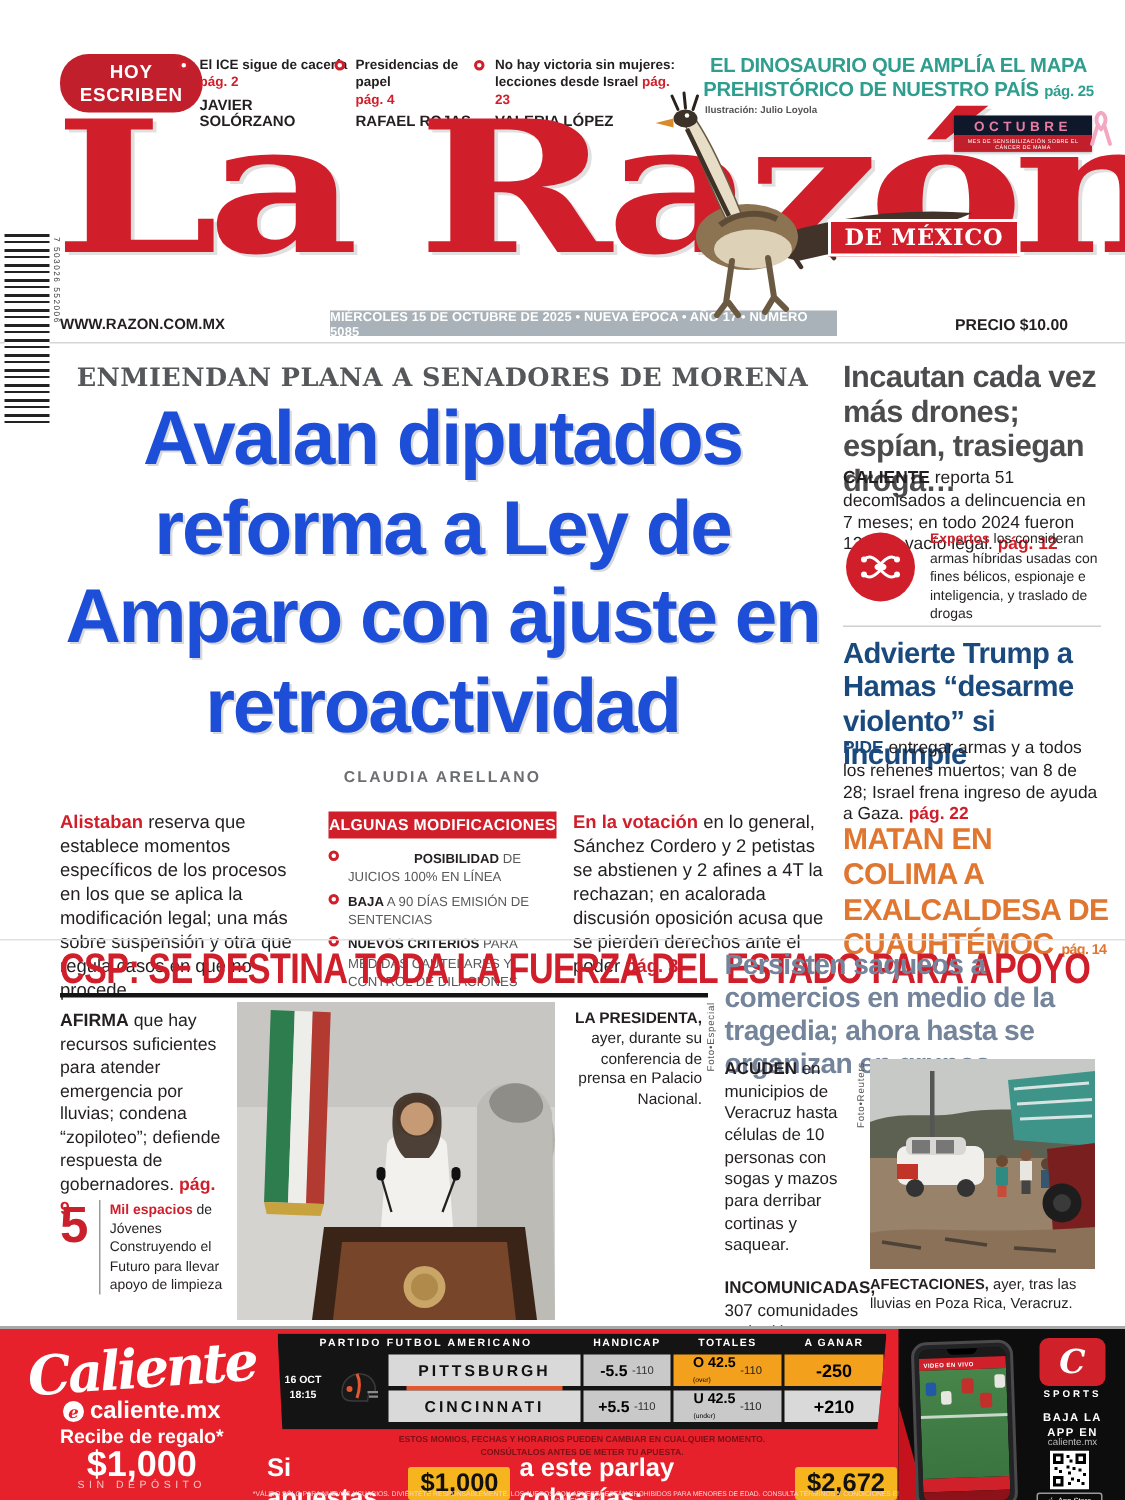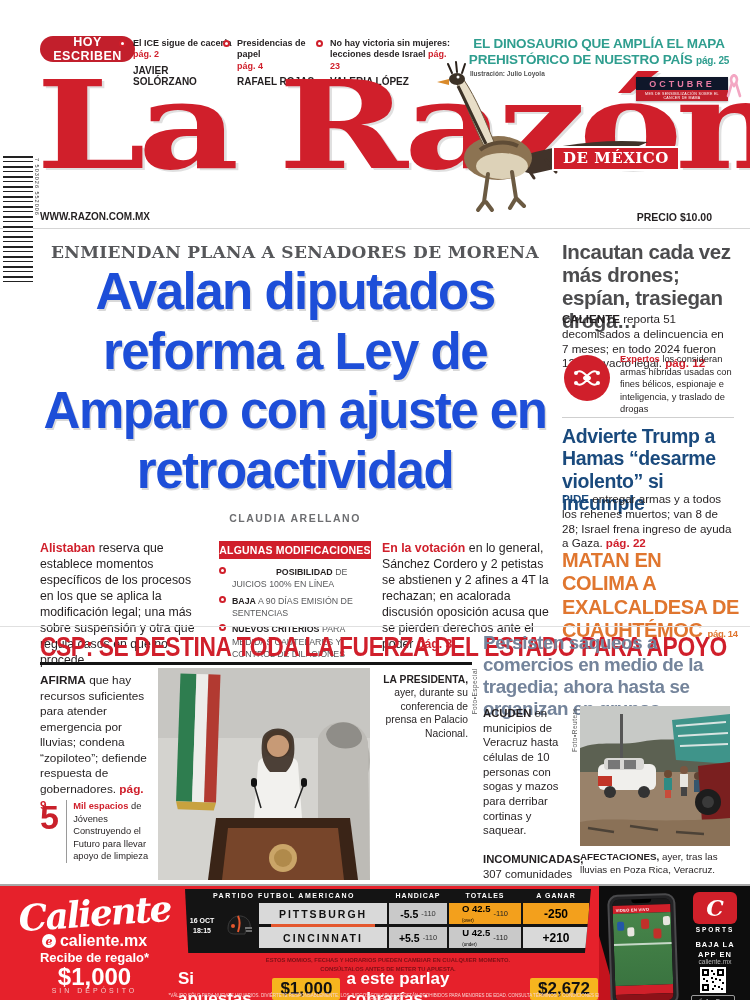--- a/index.html
+++ b/index.html
@@ -14,21 +14,21 @@
   .deck { font-size:12.3px; line-height:1.3; color:#231f20; }
   .vcredit { writing-mode:vertical-rl; transform:rotate(180deg); font-size:6.5px; color:#555; letter-spacing:.5px; }
   .cell { display:flex; align-items:center; justify-content:center; }
   .yellowbox { background:#f6b51e; color:#111; font-weight:bold; padding:1px 8px; border-radius:2px; }
 </style>
 </head>
 <body>
 
 <div id="page">
 
-  <div class="abs" style="left:40px; top:36px; width:95px; height:26px; background:#c21f2c; border-radius:19px; color:#fff; font-weight:bold; font-size:12.5px; line-height:1.15; display:flex; flex-direction:column; align-items:center; justify-content:center; letter-spacing:.5px;">
+  <div class="abs" style="left:40px; top:36px; width:95px; height:39px; background:#c21f2c; border-radius:19px; color:#fff; font-weight:bold; font-size:12.5px; line-height:1.15; display:flex; flex-direction:column; align-items:center; justify-content:center; letter-spacing:.5px;">
     <span>HOY</span>
     <span>ESCRIBEN</span>
   </div>
 
   <div class="abs" style="left:133px; top:38px; width:100px;">
     <span class="ring abs" style="left:-14px; top:2px;"></span>
     <div style="font-size:9px; line-height:1.25; color:#231f20; font-weight:bold;">
       <span>El ICE sigue de cacería</span>
       <span class="red" style="display:block;">pág. 2</span>
     </div>
@@ -85,20 +85,21 @@
     <path d="M52 128 L48 156 L42 164 M50 156 L56 164" stroke="#6b5a42" stroke-width="4" fill="none" stroke-linecap="round"></path>
     <path d="M76 126 L80 152 L74 162 M80 152 L88 160" stroke="#6b5a42" stroke-width="4" fill="none" stroke-linecap="round"></path>
   </svg>
 
   <div class="abs serif" style="left:552px; top:146px; background:#d01f2b; border:2px solid #fff; color:#fff; font-weight:bold; font-size:15px; padding:1px 9px 2px 9px; letter-spacing:.5px; z-index:4;">DE MÉXICO</div>
 
   <div class="abs" style="left:3px; top:156px; width:30px; height:128px; background:repeating-linear-gradient(#222 0 2px, #fff 2px 5px, #222 5px 6px, #fff 6px 10px); z-index:5;"></div>
   <div class="abs" style="left:34px; top:158px; font-size:5.5px; color:#333; writing-mode:vertical-rl; letter-spacing:1px;">7 503026 552006</div>
 
   <div class="abs" style="left:40px; top:211px; font-size:10px; font-weight:bold; color:#231f20;">WWW.RAZON.COM.MX</div>
+  <div class="abs" style="left:220px; top:207px; width:338px; height:17px; background:#a9b2b8; color:#fff; font-weight:bold; font-size:8.6px; display:flex; align-items:center; justify-content:center; letter-spacing:.1px;">MIÉRCOLES 15 DE OCTUBRE DE 2025 • NUEVA ÉPOCA • AÑO 17 • NÚMERO 5085</div>
   <div class="abs" style="left:612px; top:211px; width:100px; text-align:right; font-size:10.5px; font-weight:bold; color:#231f20;">PRECIO $10.00</div>
   <div class="abs" style="left:0; top:228px; width:750px; height:1px; background:#d5d5d5;"></div>
 
   <div class="abs serif" style="left:35px; top:242px; width:520px; text-align:center; font-size:17px; font-weight:bold; color:#56575a; letter-spacing:.3px;">ENMIENDAN PLANA A SENADORES DE MORENA</div>
 
   <div class="abs" style="left:30px; top:262px; width:530px; text-align:center; font-size:51px; line-height:1.17; font-weight:bold; color:#1d4ed8; letter-spacing:-1.5px; text-shadow:1.5px 1.5px 0 rgba(0,0,0,.15);">Avalan diputados reforma a Ley de Amparo con ajuste en retroactividad</div>
 
   <div class="abs" style="left:35px; top:512px; width:520px; text-align:center; font-size:10.5px; color:#6d6e71; letter-spacing:1.5px; font-weight:bold;">CLAUDIA ARELLANO</div>
 
   <div class="abs deck" style="left:40px; top:541px; width:165px;">

